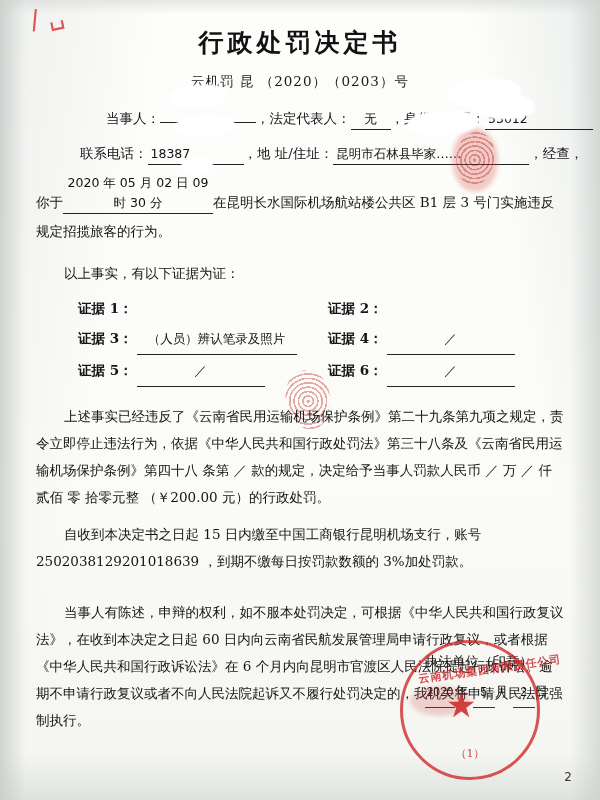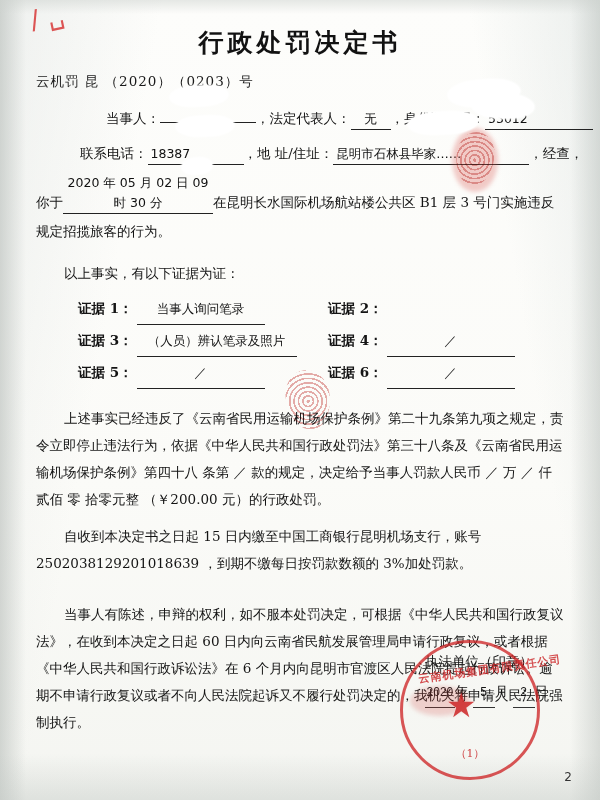--- a/index.html
+++ b/index.html
@@ -46,21 +46,21 @@
   .title {
     text-align: center;
     font-size: 25px;
     font-weight: bold;
     letter-spacing: 4px;
     margin-top: 26px;
     color: #121212;
     font-family: "DejaVu Serif", "Liberation Serif", serif;
   }
   .docnum {
-    text-align: left;
+    text-align: center;
     font-size: 13.5px;
     margin-top: 14px;
     letter-spacing: 1px;
     color: #1a1a1a;
   }
 
   .body { margin-top: 14px; font-size: 13.5px; line-height: 27px; color: #141414; }
 
   p.line { margin: 0; padding: 0; white-space: nowrap; }
   p.para { margin: 0; text-indent: 28px; line-height: 27px; }
@@ -213,21 +213,20 @@
       <p style="margin:6px 0 0 0;line-height:29px;">
         <span>你于</span><span class="fill" style="width:150px;">2020 年 05 月 02 日 09 时 30 分</span><span>在昆明长水国际机场航站楼公共区 B1 层 3 号门实施违反规定招揽旅客的行为。</span>
       </p>
 
       <p class="para" style="margin-top:14px;">以上事实，有以下证据为证：</p>
 
       <div class="ev-table">
         <div class="ev-row">
           <span class="ev-cell first">
               <span class="ev-label">证据 1：</span>
-              <span class="ev-val" style="min-width:128px;">当事人询问笔录</span>
             </span>
           <span class="ev-cell">
               <span class="ev-label">证据 2：</span>
             </span>
         </div>
         <div class="ev-row">
           <span class="ev-cell first">
               <span class="ev-label">证据 3：</span>
               <span class="ev-val" style="min-width:160px;">（人员）辨认笔录及照片</span>
             </span>

